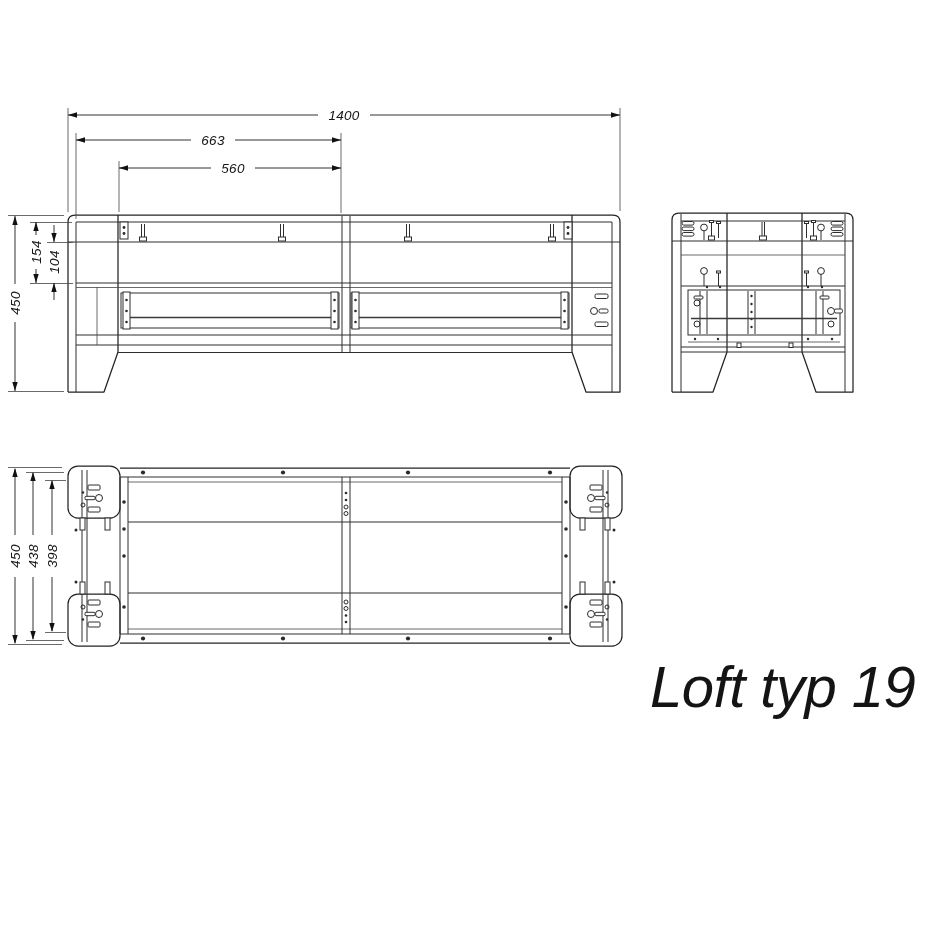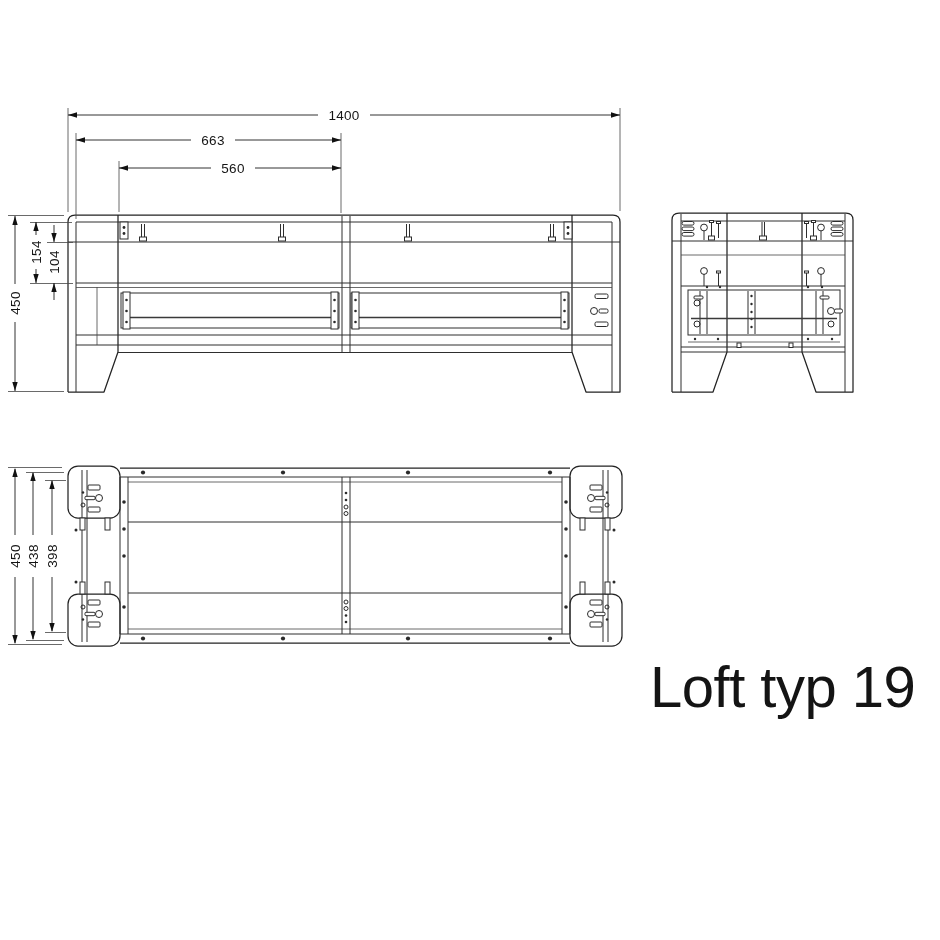--- a/index.html
+++ b/index.html
@@ -1,16 +1,16 @@
 <!DOCTYPE html>
 <html><head>
 <meta charset="utf-8">
 <style>
   html,body{margin:0;padding:0;background:#ffffff;}
-  .canvas{position:relative;width:940px;height:940px;background:#ffffff;overflow:hidden;}
+  .canvas{position:relative;width:940px;height:940px;background:#ffffff;overflow:hidden;font-style:italic;}
   svg{position:absolute;left:0;top:0;}
   svg text{font-family:"Liberation Sans","DejaVu Sans",sans-serif;fill:#151515;}
   .dimtext{font-size:13.5px;letter-spacing:0.3px;}
   .titletext{font-size:58px;fill:#141414;letter-spacing:-0.5px;}
   .ol{stroke:#232323;stroke-width:1.25;fill:none;stroke-linejoin:round;}
   .ln{stroke:#2e2e2e;stroke-width:1;fill:none;}
   .tk{stroke:#3a3a3a;stroke-width:1.6;fill:none;}
   .tn{stroke:#444;stroke-width:.8;fill:none;}
   .dim{stroke:#1c1c1c;stroke-width:.9;fill:none;}
   .ar{fill:#111;stroke:none;}

